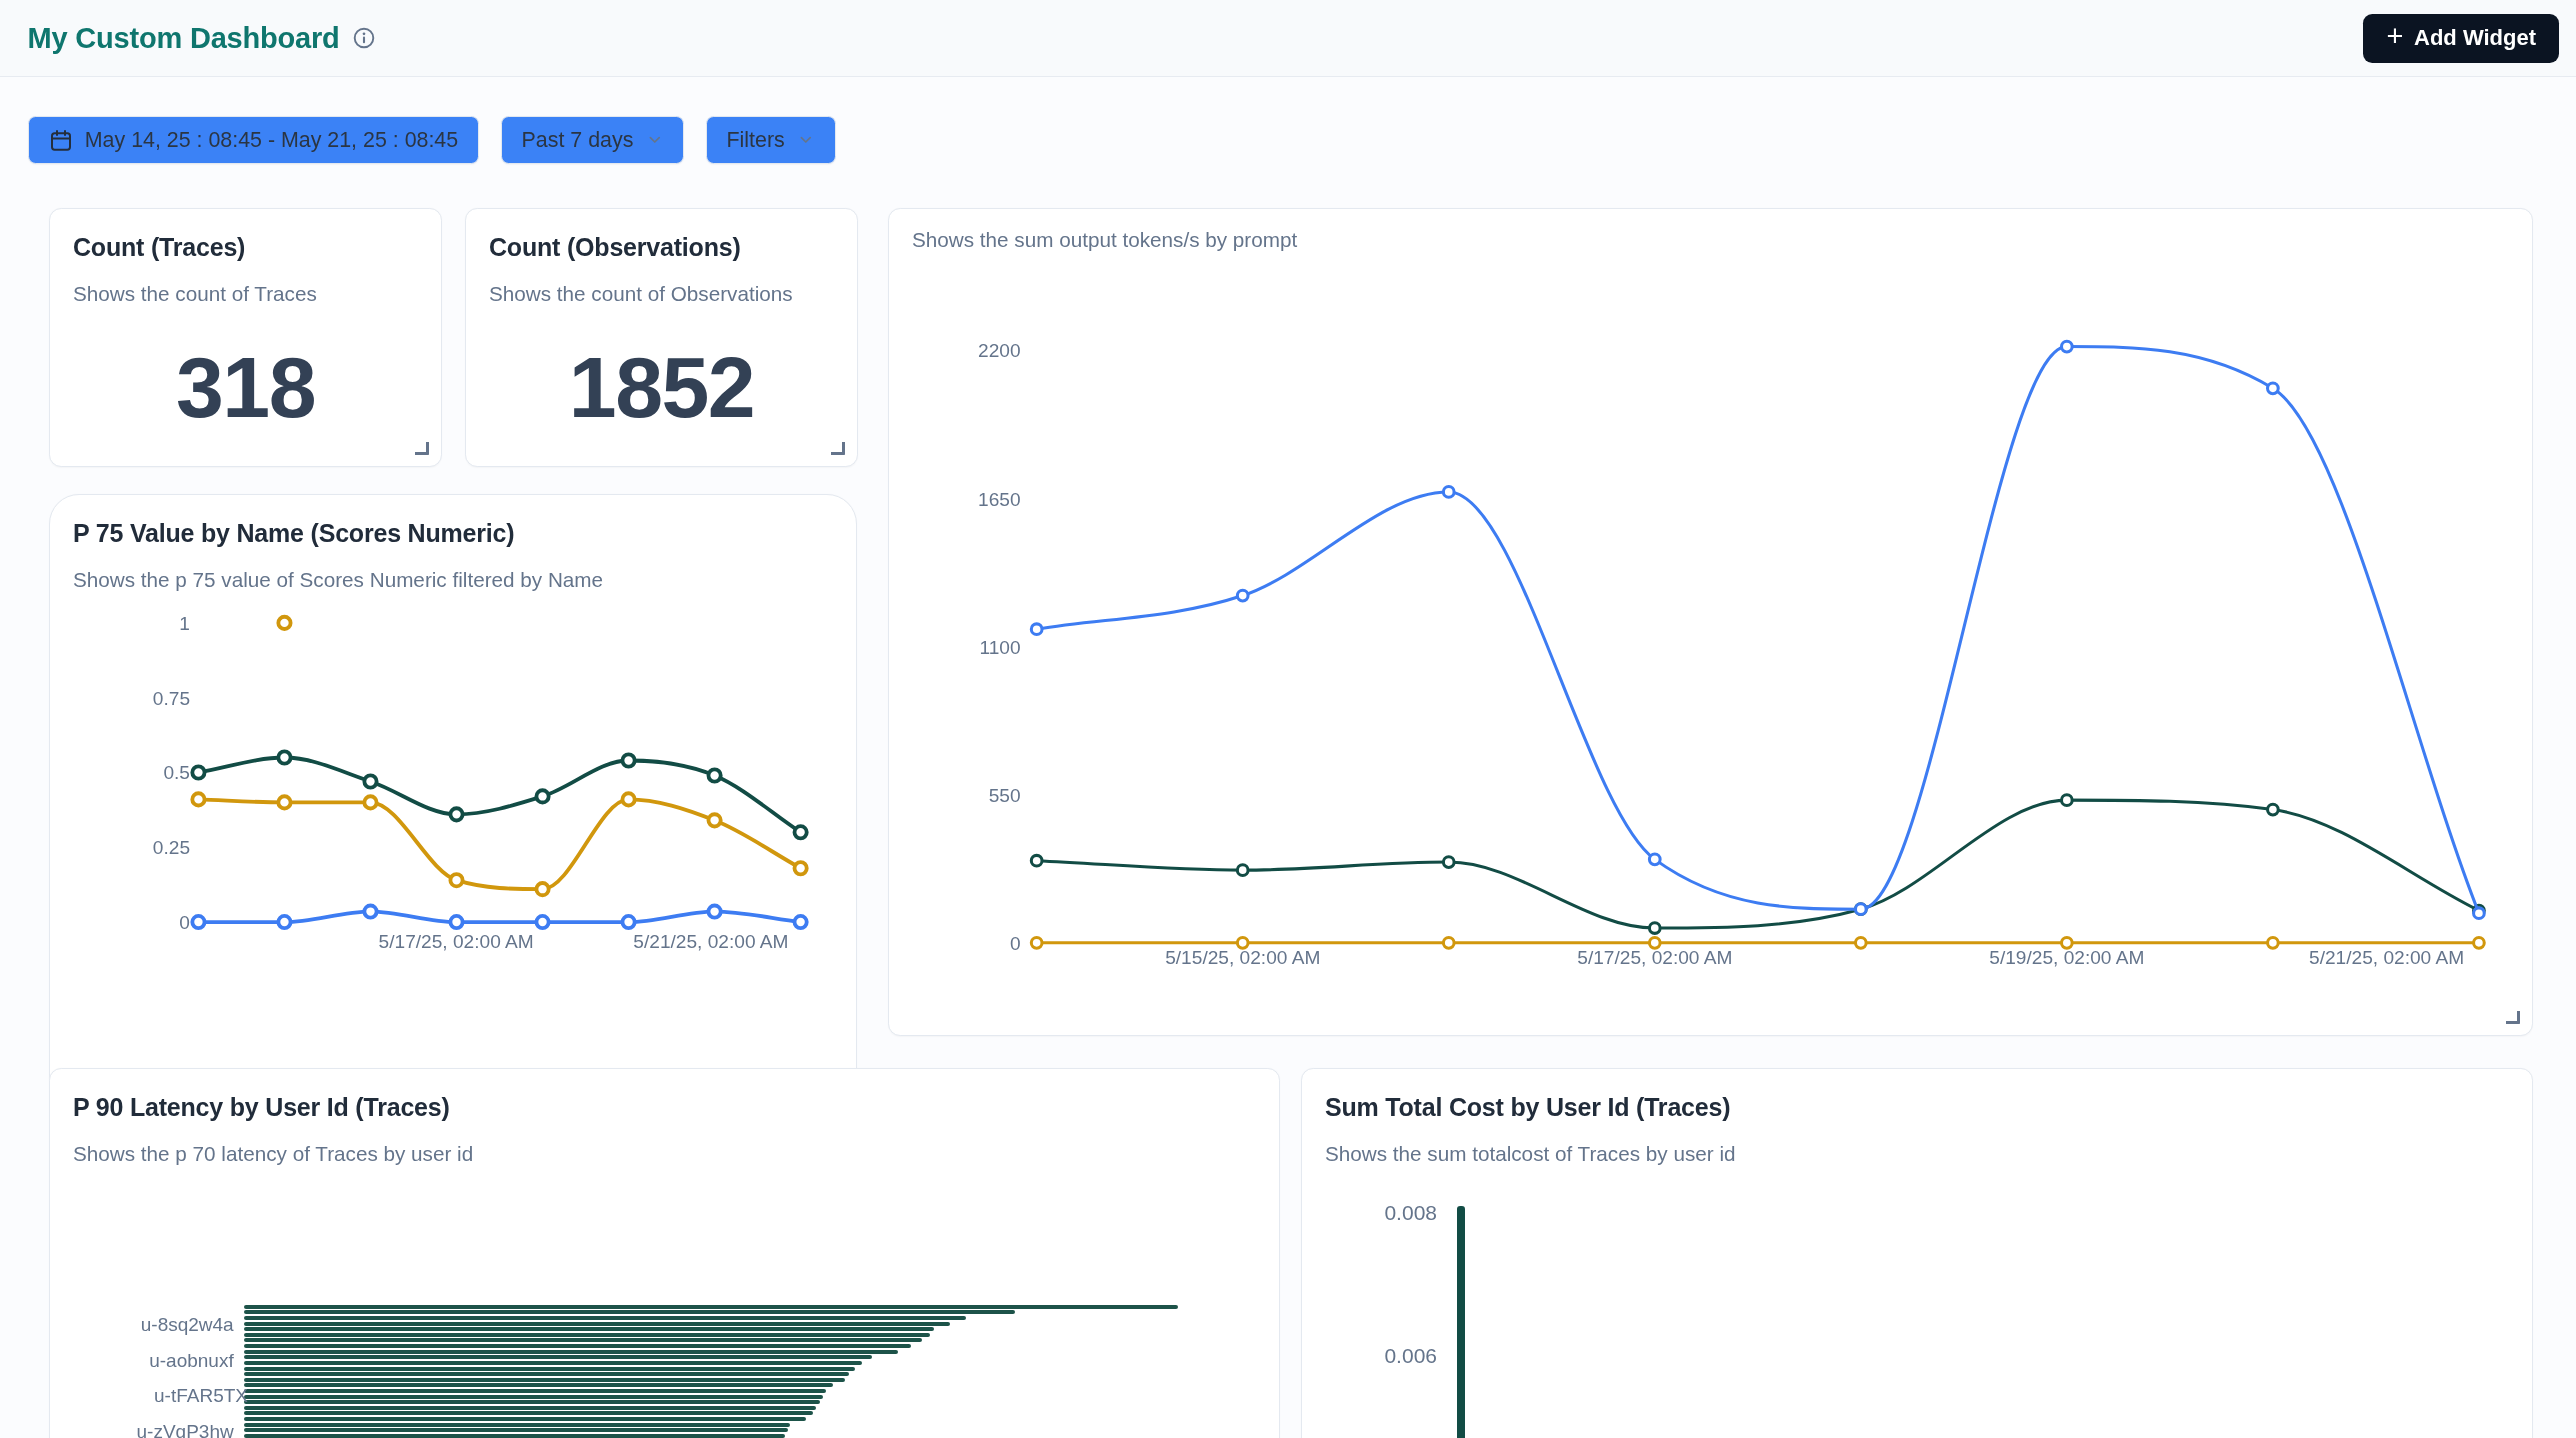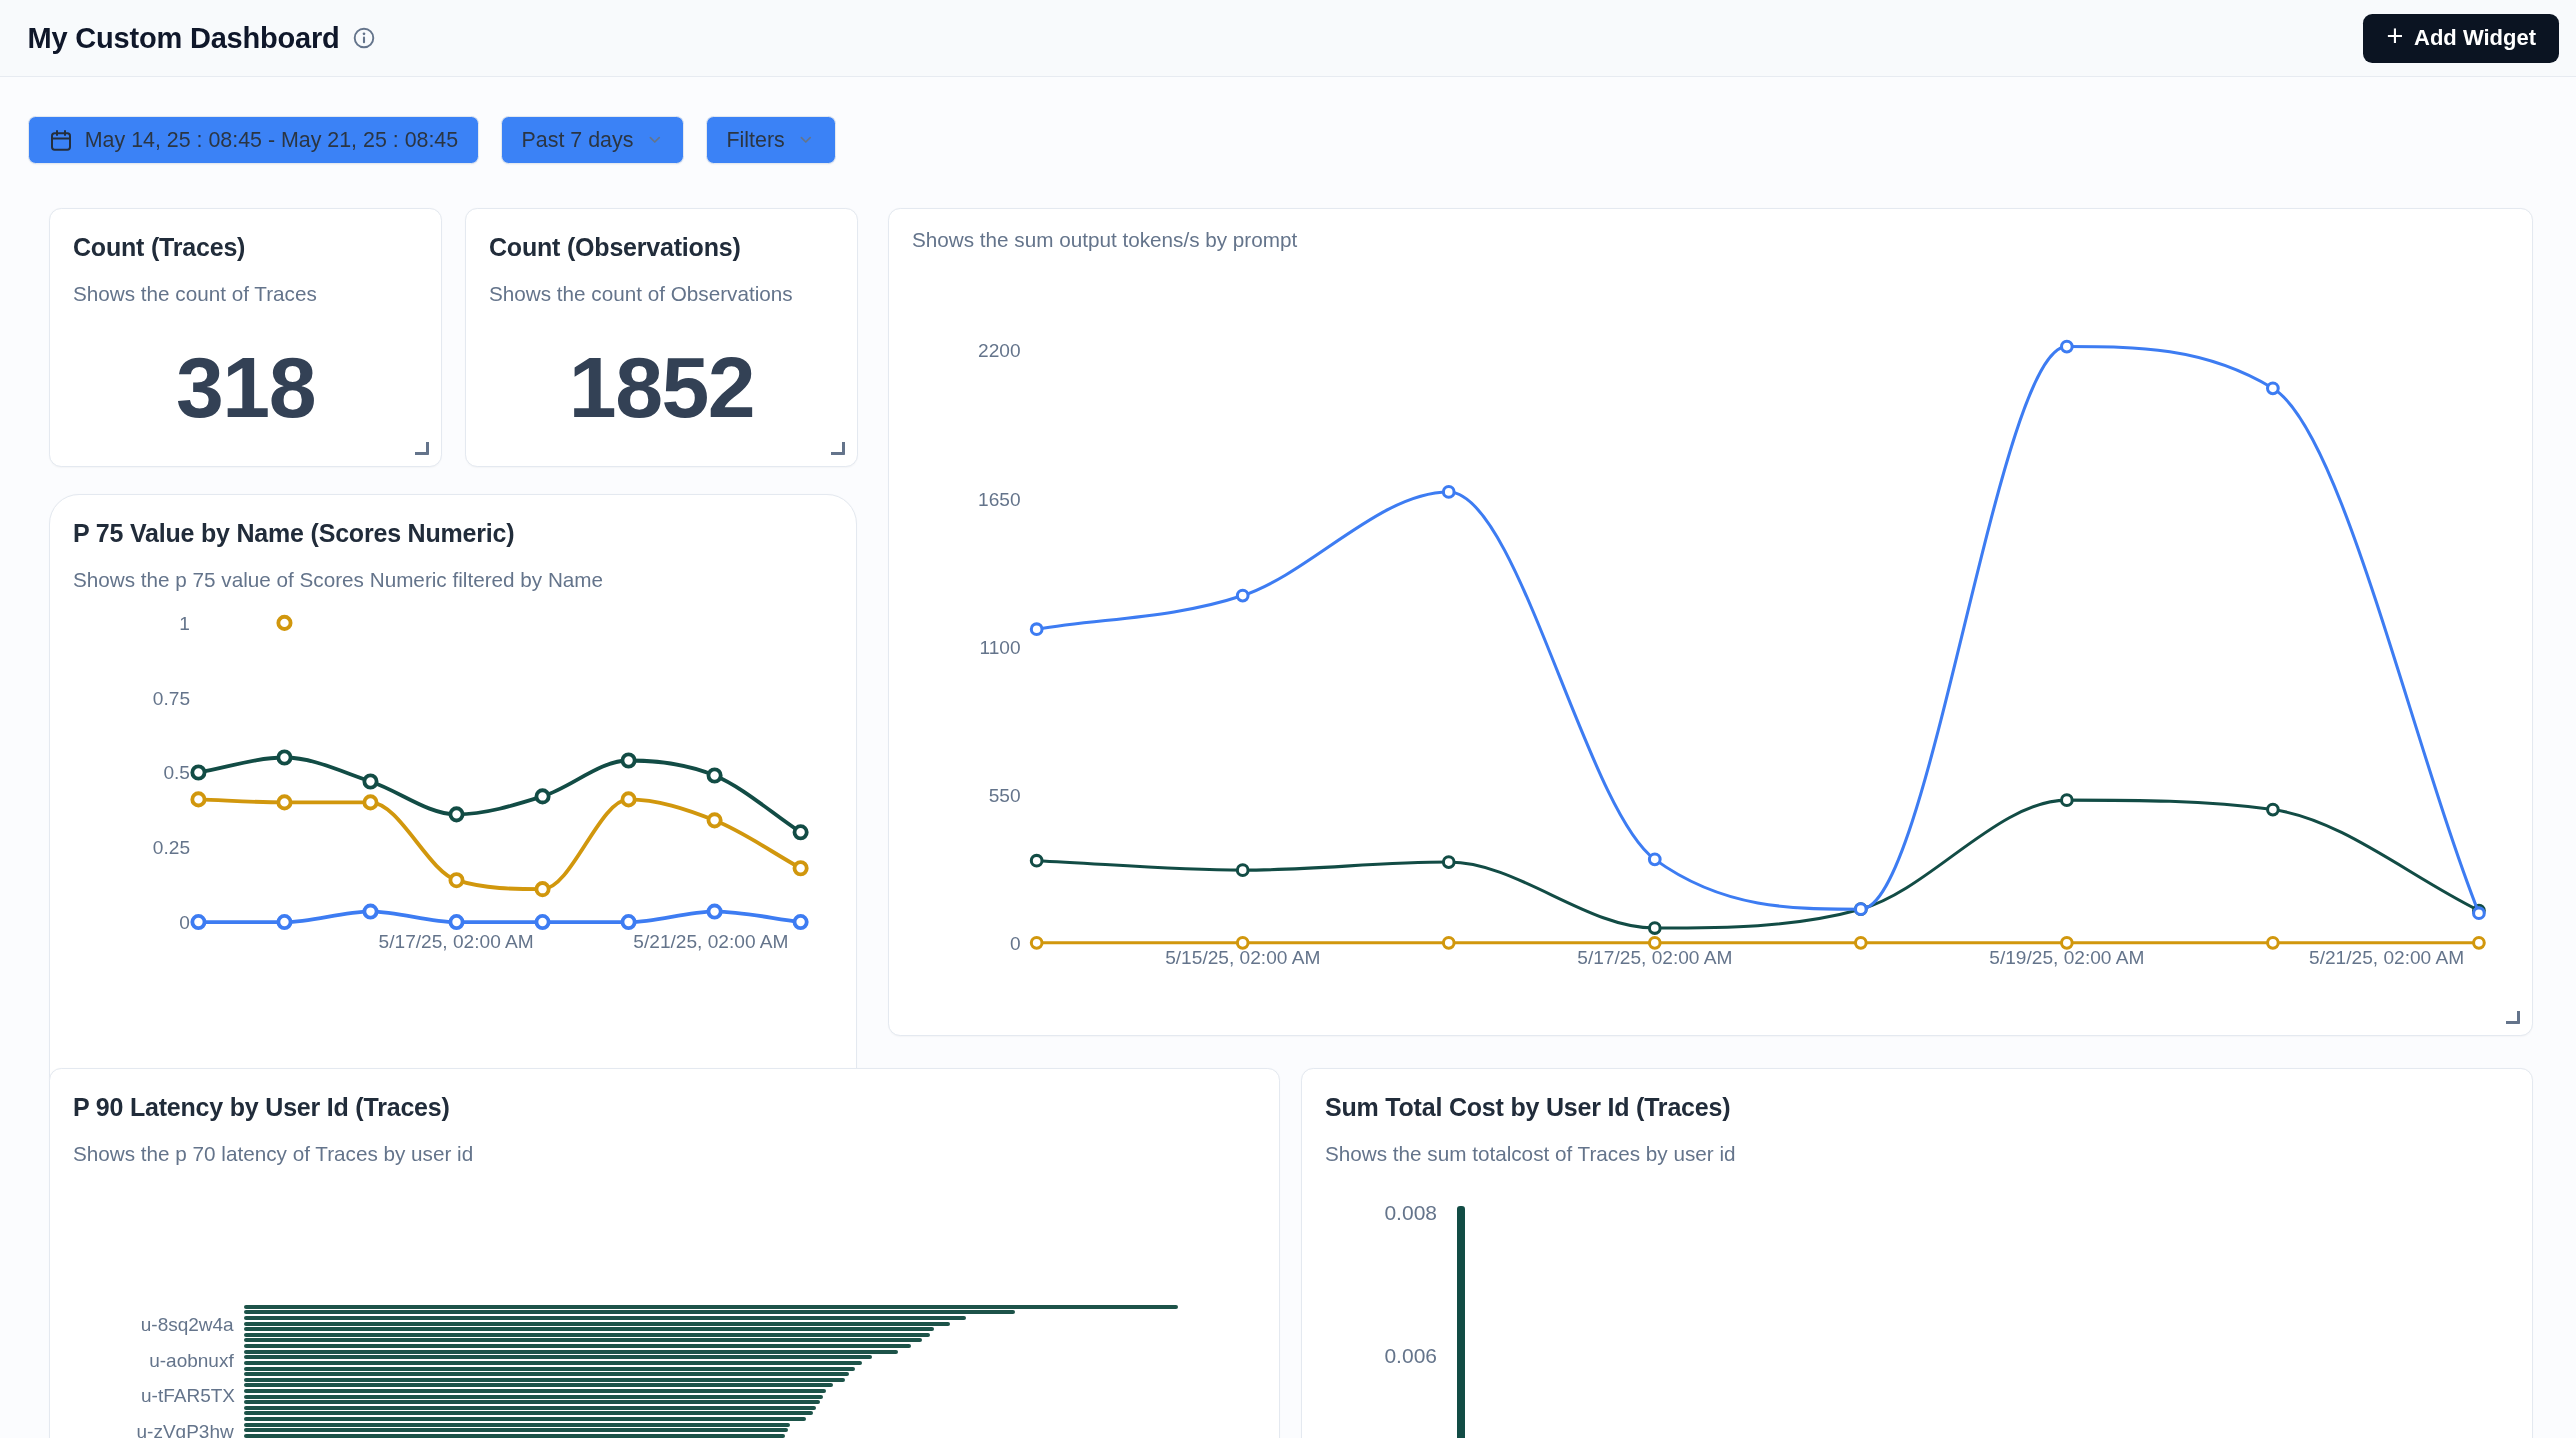--- a/index.html
+++ b/index.html
@@ -9,21 +9,21 @@
     background:#fbfcfe;
     position:relative;
     color:#1e293b;
   }
   
   .app-header {
     position:absolute; left:0; top:0; width:2576px; height:77px;
     background:#f8fafc; border-bottom:1.5px solid #e7ebf1;
     display:flex; align-items:center; padding:0 17px 0 27.6px;
   }
-  .page-title { font-size:29px; font-weight:700; color:#0f172a; letter-spacing:-0.2px; }
+  .page-title { font-size:29px; font-weight:700; color:#0f766e; letter-spacing:-0.2px; }
   .title-info { margin-left:12.2px; display:flex; align-items:center; }
   .add-widget-btn {
     margin-left:auto; height:49px; display:flex; align-items:center; gap:10.7px;
     background:#0b1422; color:#fff; border:none; border-radius:9.2px;
     padding:0 23px; font-family:inherit; font-size:22px; font-weight:600; cursor:pointer;
   }
   .plus-glyph { font-size:29px; font-weight:300; line-height:1; margin-top:-2.3px; }
   
   .toolbar { position:absolute; left:27.6px; top:116px; display:flex; gap:21.4px; }
   .tb-box {
@@ -231,21 +231,21 @@
       <div class="p90-bar" style="position: absolute; left: 194px; top: 228px; width: 579px; background: rgb(29, 83, 73);"></div>
       <div class="p90-bar" style="position: absolute; left: 194px; top: 233px; width: 576px; background: rgb(29, 83, 73);"></div>
       <div class="p90-bar" style="position: absolute; left: 194px; top: 239px; width: 572px; background: rgb(29, 83, 73);"></div>
       <div class="p90-bar" style="position: absolute; left: 194px; top: 244px; width: 569px; background: rgb(29, 83, 73);"></div>
       <div class="p90-bar" style="position: absolute; left: 194px; top: 250px; width: 562px; background: rgb(29, 83, 73);"></div>
       <div class="p90-bar" style="position: absolute; left: 194px; top: 256px; width: 546px; background: rgb(29, 83, 73);"></div>
       <div class="p90-bar" style="position: absolute; left: 194px; top: 261px; width: 544px; background: rgb(29, 83, 73);"></div>
       <div class="p90-bar" style="position: absolute; left: 194px; top: 267px; width: 541px; background: rgb(29, 83, 73);"></div>
       <div class="p90-label" style="left: 10.7px; width: 173px; top: 146px;">u-8sq2w4a</div>
       <div class="p90-label" style="left: 10.7px; width: 173px; top: 182px;">u-aobnuxf</div>
-      <div class="p90-label" style="left: 12px; width: 173px; top: 217px;">u-tFAR5TX</div>
+      <div class="p90-label" style="left: 25px; width: 173px; top: 217px;">u-tFAR5TX</div>
       <div class="p90-label" style="left: 10.7px; width: 173px; top: 253px;">u-zVqP3hw</div>
     </div>
 </section>
 
 <section class="card" style="left:1301px; top:1068px; width:1232px; height:474px;">
   <div class="card-title">Sum Total Cost by User Id (Traces)</div>
   <div class="card-subtitle">Shows the sum totalcost of Traces by user id</div>
   <div class="cost-tick" style="left:0; top:132px;">0.008</div>
   <div class="cost-tick" style="left:0; top:275px;">0.006</div>
   <div class="cost-bar" id="cost-bar" style="left: 155px; top: 137px; width: 8.4px; height: 337px; background: rgb(18, 76, 69);"></div>

